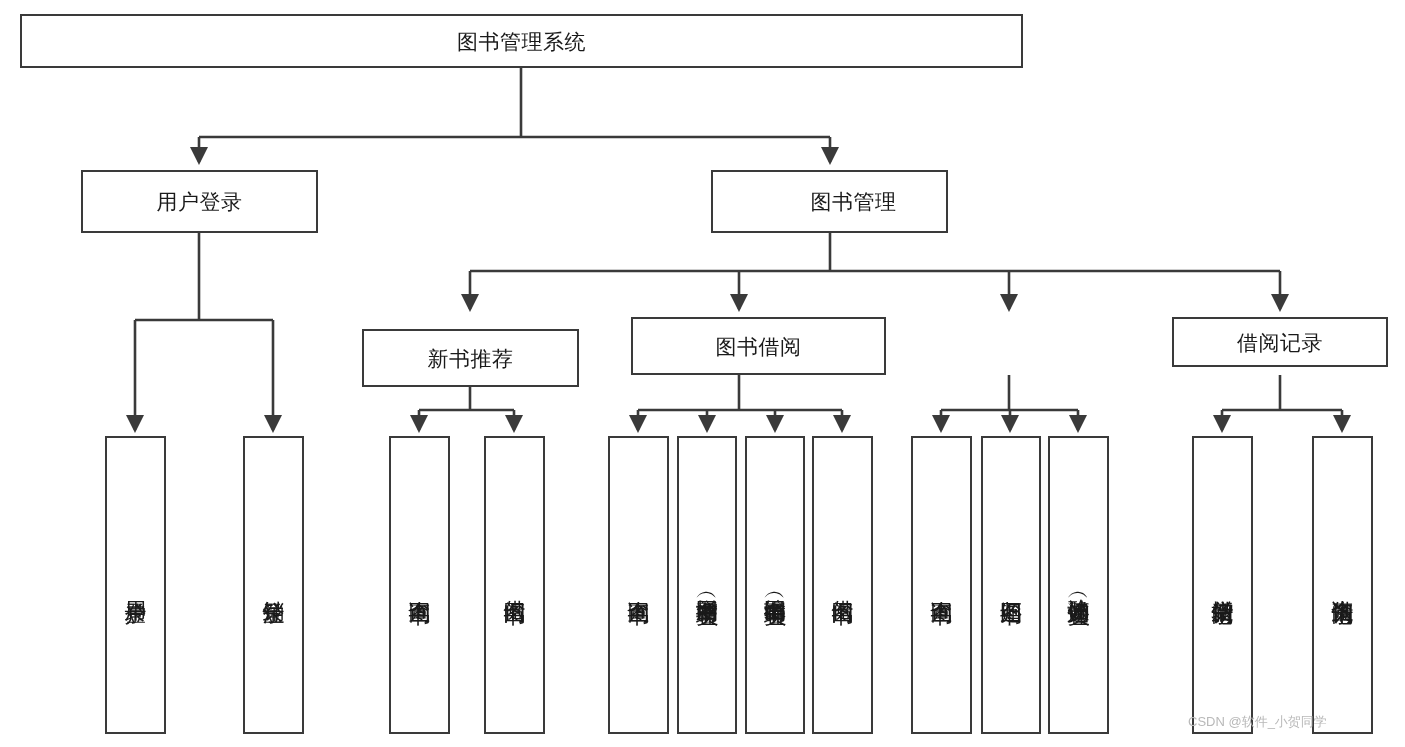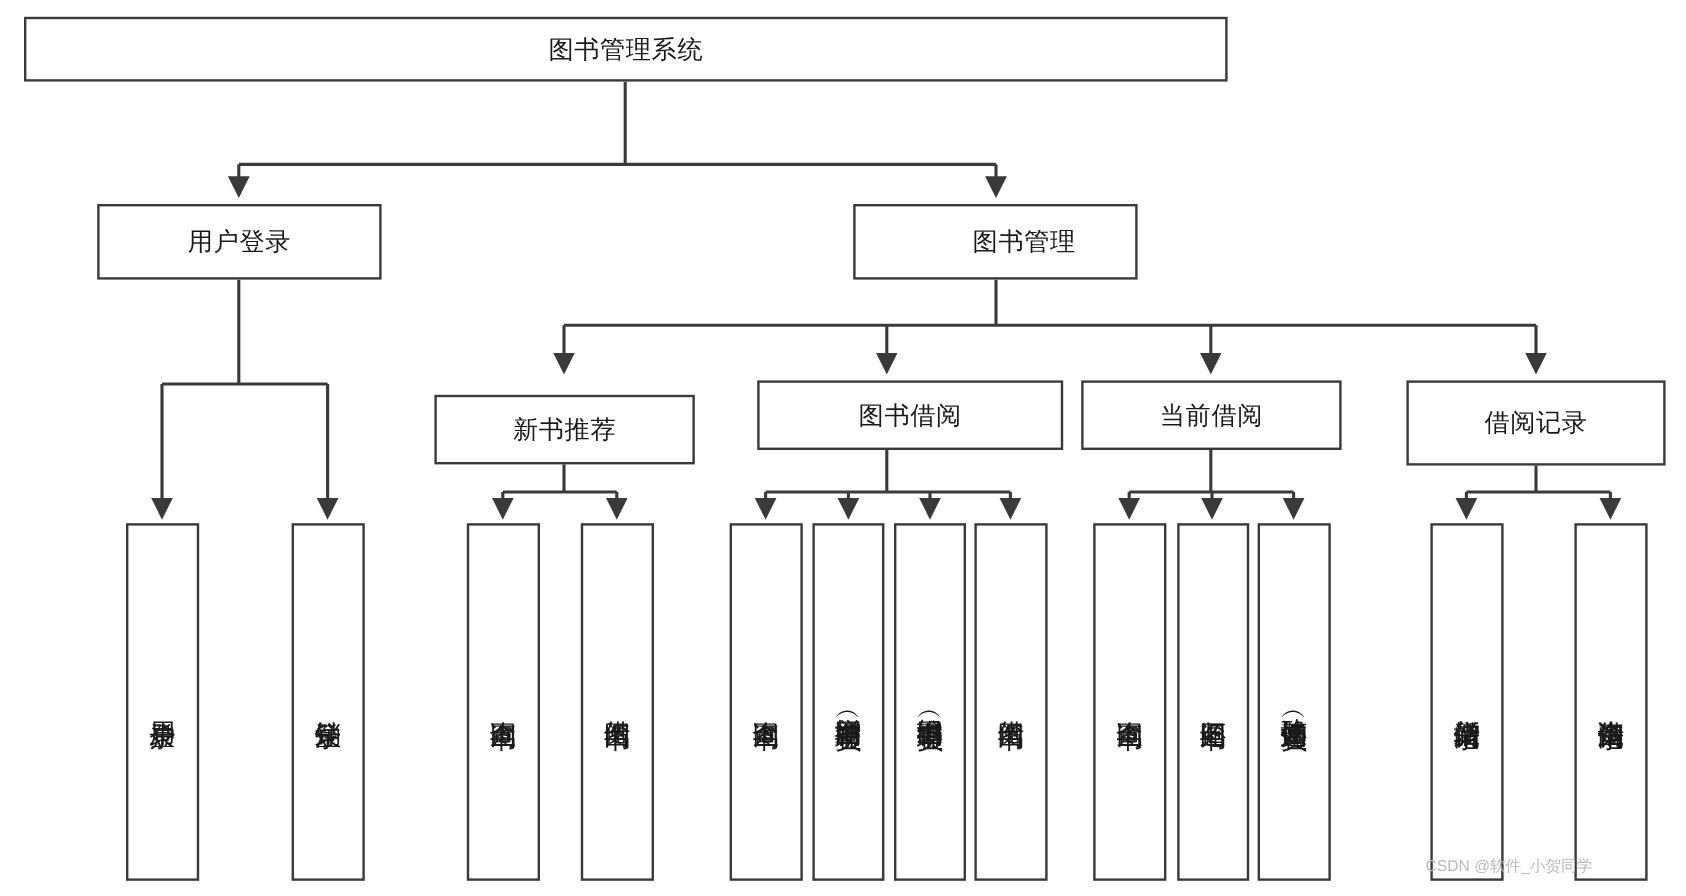--- a/index.html
+++ b/index.html
@@ -141,24 +141,21 @@
   <div class="node horiz" style="left:711px; top:170px; width:237px; height:63px;padding-left:48px;">
     <span class="label">图书管理</span>
   </div>
 
   <div class="node horiz" style="left:362px; top:317px; width:217px; height:58px;margin-top:12px;">
     <span class="label">新书推荐</span>
   </div>
   <div class="node horiz" style="left:631px; top:317px; width:255px; height:58px;">
     <span class="label">图书借阅</span>
   </div>
-  <div class="node horiz" style="left:901px; top:317px; width:217px; height:58px;">
-    <span class="label">当前借阅</span>
-  </div>
-  <div class="node horiz" style="left:1172px; top:317px; width:216px; height:71px;">
+  <div class="node horiz" style="left:1172px; top:317px; width:216px; height:50px;">
     <span class="label">借阅记录</span>
   </div>
 
   <div class="node vert" style="left:105px; top:436px; width:61px; height:298px;">
     <span class="label">用户登录</span>
   </div>
   <div class="node vert" style="left:243px; top:436px; width:61px; height:298px;">
     <span class="label">注销登录</span>
   </div>
   <div class="node vert" style="left:389px; top:436px; width:61px; height:298px;">

